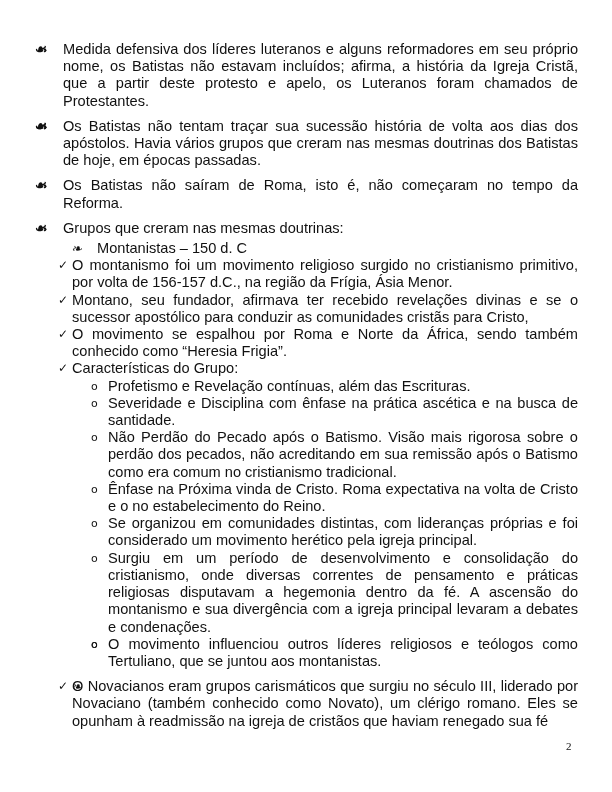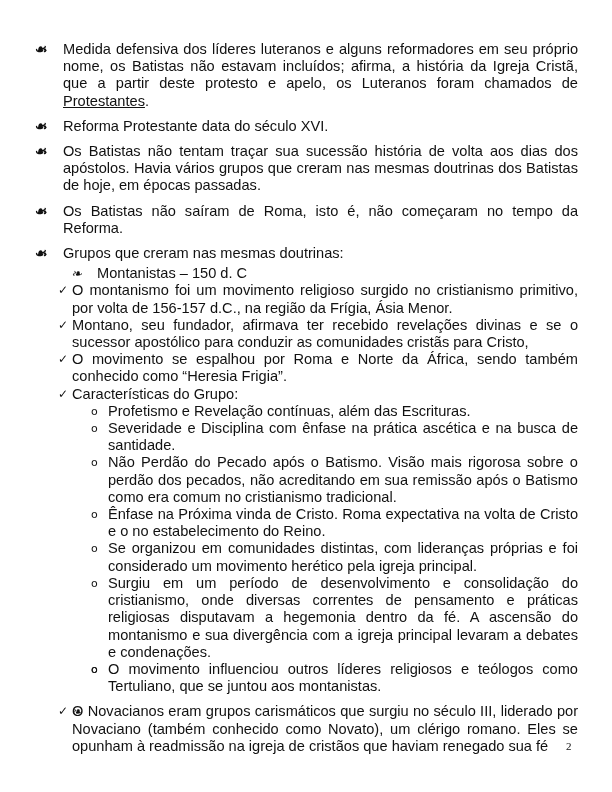--- a/index.html
+++ b/index.html
@@ -31,40 +31,39 @@
       position: relative; padding-left: 37px; text-align: justify;
     }
     .check .ico { position: absolute; left: 23px; top: 0; font-size: 12px; font-family: "DejaVu Sans", sans-serif; }
     .circle {
       position: relative; padding-left: 73px; text-align: justify;
     }
     .circle .ico {
       position: absolute; left: 56px; top: 0; font-size: 11px; font-family: "DejaVu Sans", sans-serif;
     }
     .gap { height: 8px; }
-    .u { text-decoration: underline; }
+    .u { }
     .page-number {
       position: absolute; left: 566px; top: 740px; font-size: 11px;
       font-family: "Liberation Serif", serif;
     }
   </style>
 </head>
 <body>
 
 <div class="page">
   <div class="content">
 
     <div class="bullet-main">
       <span class="ico">☙</span>
       <span>Medida defensiva dos líderes luteranos e alguns reformadores em seu próprio nome, os Batistas não estavam incluídos; afirma, a história da Igreja Cristã, que a partir deste protesto e apelo, os Luteranos foram chamados de </span><span class="u">Protestantes</span><span>.</span>
     </div>
 
     <div class="bullet-main">
       <span class="ico">☙</span>
-      <span>Reforma Protestante data do século XVI.</span>
     </div>
 
     <div class="bullet-main">
       <span class="ico">☙</span>
       <span>Os Batistas não tentam traçar sua sucessão história de volta aos dias dos apóstolos. Havia vários grupos que creram nas mesmas doutrinas dos Batistas de hoje, em épocas passadas.</span>
     </div>
 
     <div class="bullet-main">
       <span class="ico">☙</span>
       <span>Os Batistas não saíram de Roma, isto é, não começaram no tempo da Reforma.</span>

